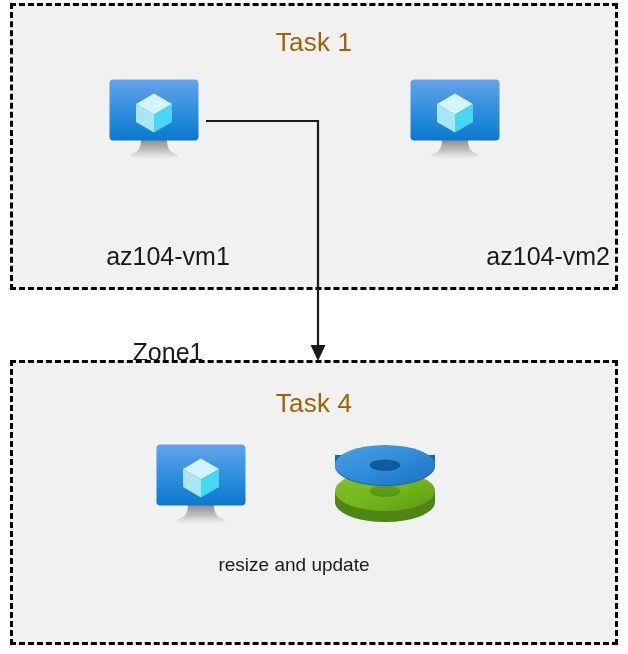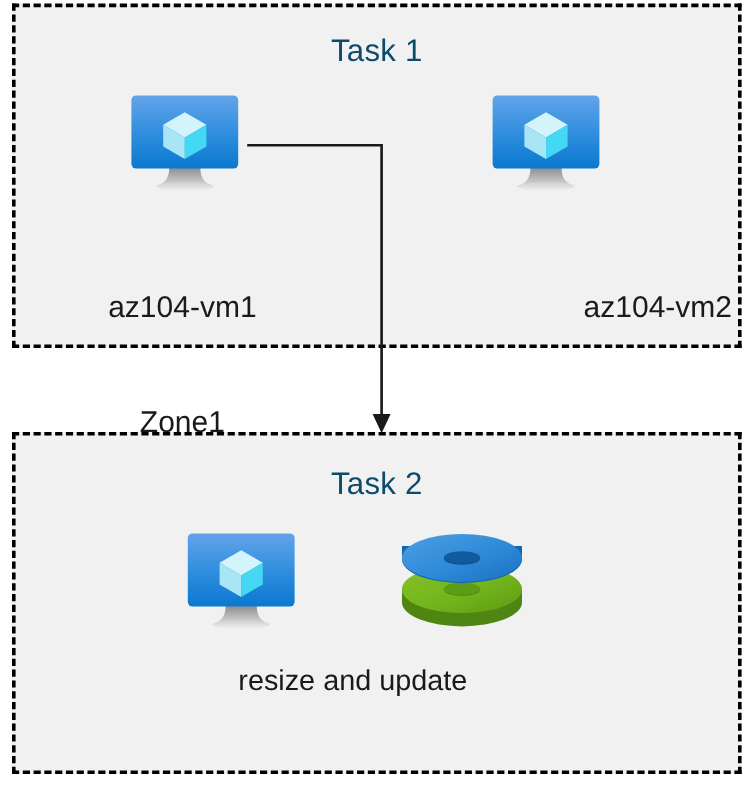--- a/index.html
+++ b/index.html
@@ -42,47 +42,47 @@
     top: 360px;
     width: 608px;
     height: 285px;
   }
 
   
   .task-title {
     position: absolute;
     width: 100%;
     text-align: center;
-    color: #0c4a6e;
+    color: #a16207;
     font-size: 26px;
     font-weight: 400;
     letter-spacing: 0.2px;
     line-height: 1;
     white-space: nowrap;
   }
   #task1-title { top: 29px; }
   #task2-title { top: 390px; }
 
   
   .node-label {
     position: absolute;
     text-align: center;
     color: #1a1a1a;
     font-size: 25px;
     font-weight: 400;
     line-height: 1.28;
     white-space: pre;
   }
-  #vm1-label { left: 12px;  top: 176px; width: 280px; }
+  #vm1-label { left: 28px;  top: 176px; width: 280px; }
   #vm2-label { left: 330px; top: 176px; width: 280px; text-align: right; }
   #task2-label {
     left: 64px;
     top: 553px;
     width: 460px;
-    font-size: 24px;
+    font-size: 19px;
   }
 
   
   .icon-wrap { position: absolute; }
   #vm1-icon    { left: 108px; top: 78px;  width: 100px; height: 85px; }
   #vm2-icon    { left: 409px; top: 78px;  width: 100px; height: 85px; }
   #vm3-icon    { left: 155px; top: 443px; width: 100px; height: 85px; }
   #disk-icon   { left: 330px; top: 440px; width: 110px; height: 90px; }
 
   
@@ -166,21 +166,21 @@
       </g>
     </svg>
   </div>
 
   <div class="node-label" id="vm2-label">
     <div>az104-vm2</div>
   </div>
 
   <div class="task-box" id="task2-box"></div>
 
-  <div class="task-title" id="task2-title">Task 2</div>
+  <div class="task-title" id="task2-title">Task 4</div>
 
   <div class="icon-wrap" id="vm3-icon">
     <svg width="100" height="85" viewBox="0 0 100 85" aria-hidden="true">
       <defs>
         <linearGradient id="scr3" x1="0" y1="0" x2="0" y2="1">
           <stop offset="0%" stop-color="#63a3ea"></stop>
           <stop offset="55%" stop-color="#2d8ddd"></stop>
           <stop offset="100%" stop-color="#0a78cf"></stop>
         </linearGradient>
         <linearGradient id="stand3" x1="0" y1="0" x2="0" y2="1">

